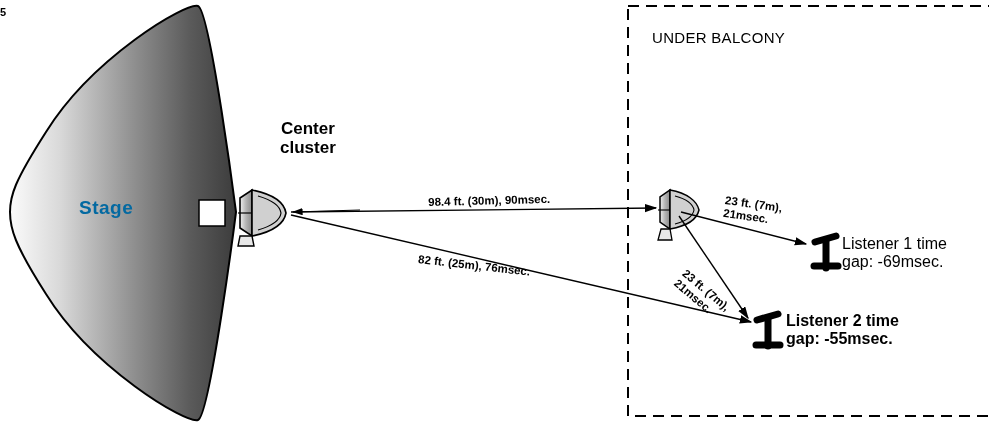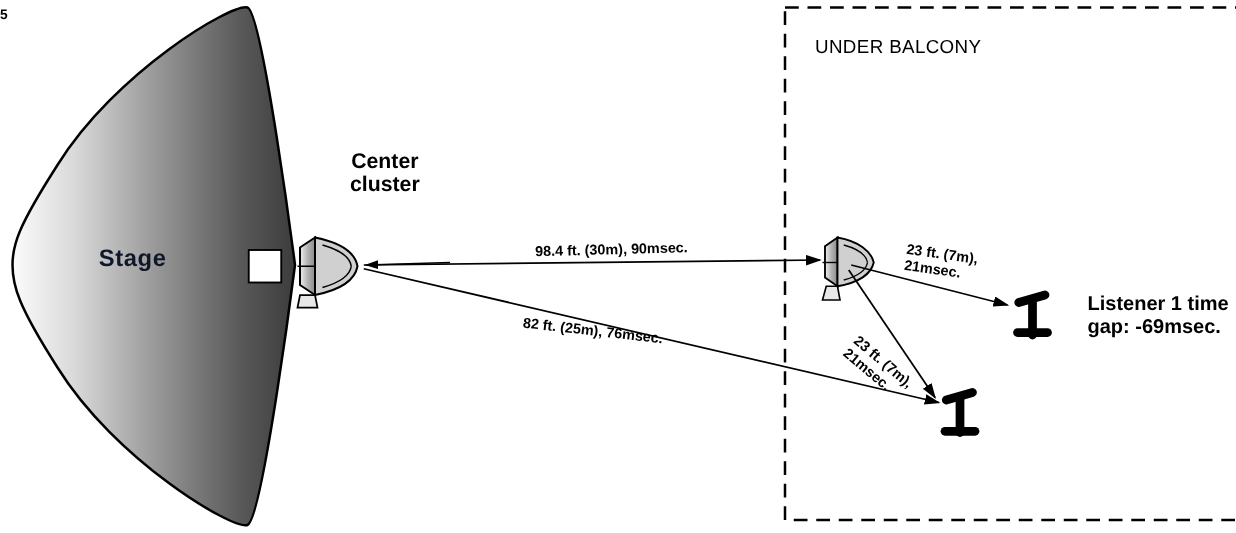--- a/index.html
+++ b/index.html
@@ -29,21 +29,21 @@
     font-family: "Liberation Sans", sans-serif;
     color: #000000;
     white-space: pre;
     line-height: 1.12;
   }
   .t-stage {
     left: 79px;
     top: 197px;
     font-size: 19px;
     font-weight: bold;
-    color: #0f172a;
+    color: #0369a1;
     letter-spacing: 0.5px;
   }
   .t-center-cluster {
     left: 236px;
     top: 119px;
     font-size: 17px;
     font-weight: bold;
     text-align: center;
     margin-left: 44px;
   }
@@ -58,22 +58,21 @@
     left: 652px;
     top: 30px;
     font-size: 15px;
     font-weight: normal;
     letter-spacing: 0.3px;
   }
   .t-listener1 {
     left: 842px;
     top: 235px;
     font-size: 16px;
-    font-weight: bold;
-    margin-left: 28px;
+    font-weight: normal;
   }
   .t-listener2 {
     left: 786px;
     top: 312px;
     font-size: 16px;
     font-weight: bold;
   }
   .t-path1 {
     left: 428px;
     top: 196px;
@@ -195,20 +194,22 @@
 
   <div class="lbl t-center-cluster">Center
 cluster</div>
 
 
   <div class="lbl t-under-balcony">UNDER BALCONY</div>
 
   <div class="lbl t-listener1">Listener 1 time
 gap: -69msec.</div>
 
+  <div class="lbl t-listener2">Listener 2 time
+gap: -55msec.</div>
 
   <div class="lbl t-path1">98.4 ft. (30m), 90msec.</div>
 
   <div class="lbl t-path2">82 ft. (25m), 76msec.</div>
 
   <div class="lbl t-seg1">23 ft. (7m),
 21msec.</div>
 
   <div class="lbl t-seg2">23 ft. (7m),
 21msec.</div>

